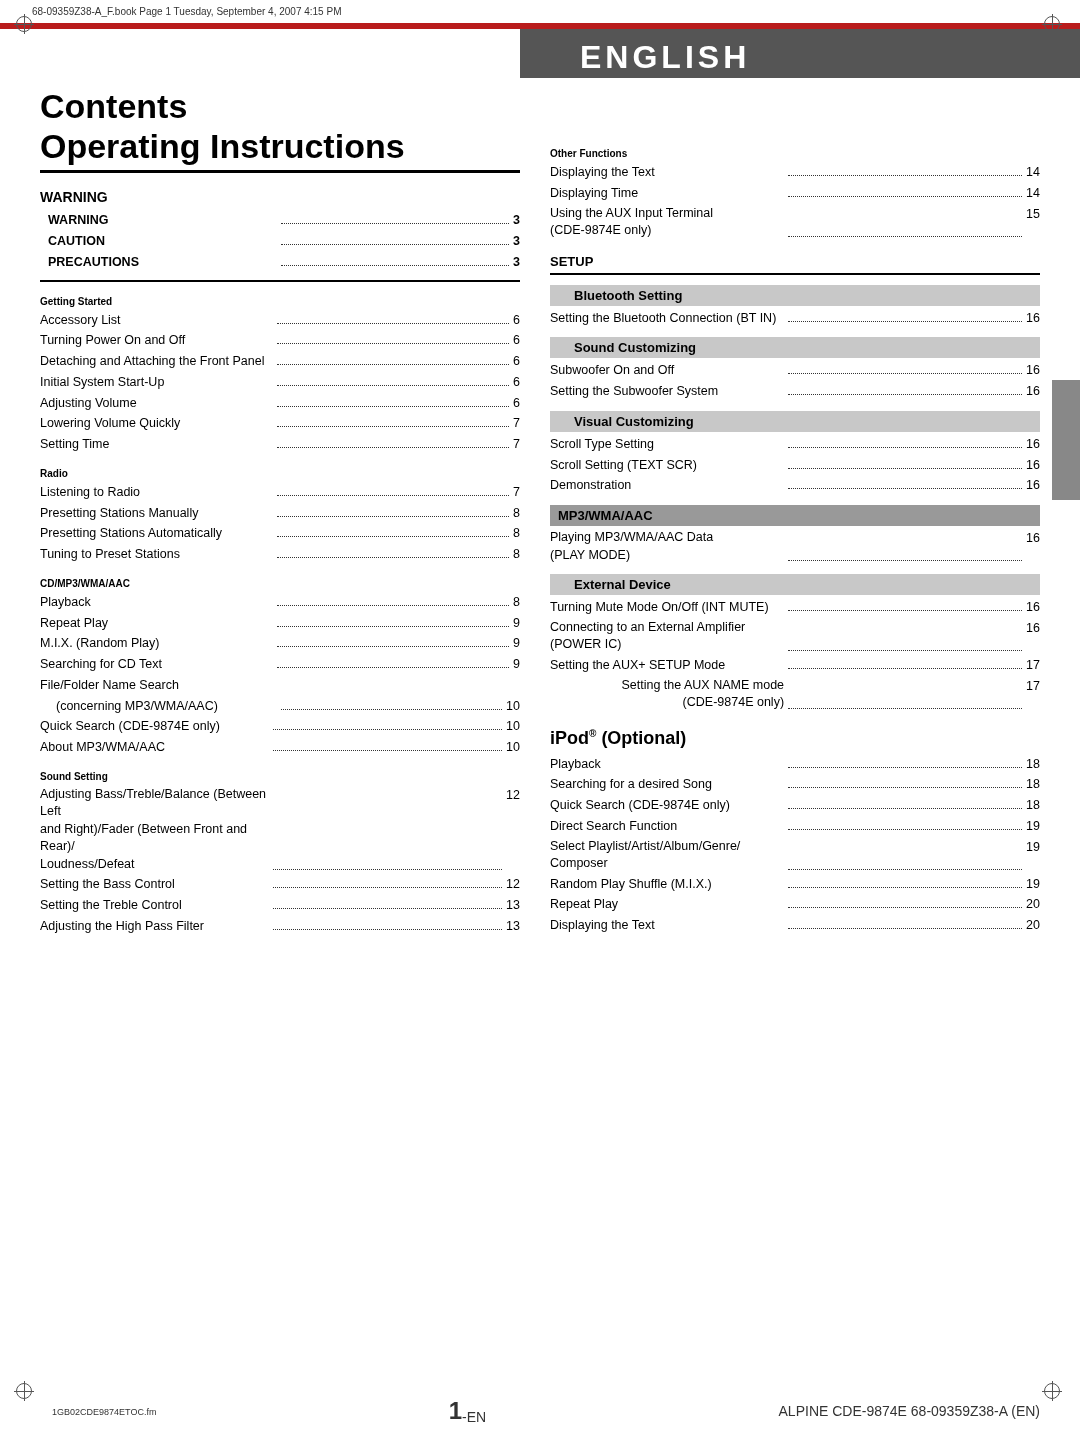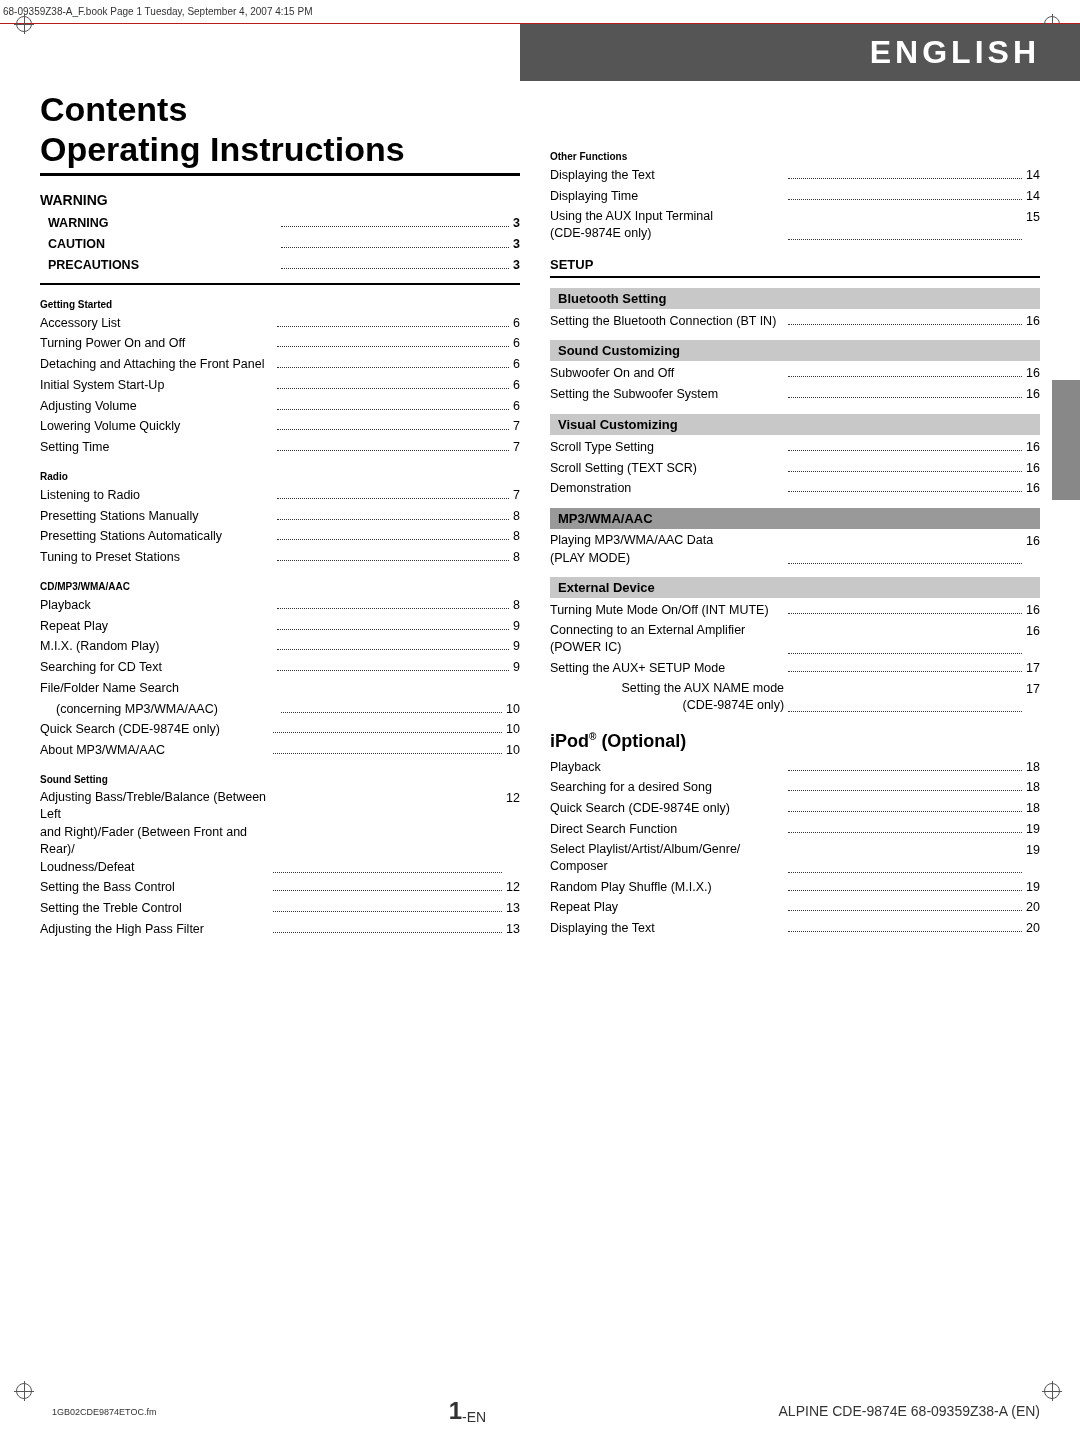--- a/index.html
+++ b/index.html
@@ -19,30 +19,30 @@
       justify-content: flex-end;
       padding: 0;
     }
 
     .english-banner {
       background: #555;
       color: #fff;
       font-size: 32px;
       font-weight: bold;
       letter-spacing: 4px;
-      padding: 10px 40px 10px 60px;
-      text-align: right;
+      padding: 10px 40px 2px 60px;
+      text-align: left;
       width: 560px;
     }
 
     .top-bar {
       font-size: 10px;
       color: #333;
-      padding: 6px 3px;
-      border-bottom: 1px solid #b91c1c;
+      padding: 6px 32px;
+      border-bottom: 6px solid #b91c1c;
       display: flex;
       align-items: flex-start;
     }
 
     
     .main-content {
       display: flex;
       padding: 0 40px;
       gap: 30px;
       margin-top: 10px;
@@ -138,21 +138,21 @@
       padding-left: 16px;
     }
 
     .toc-entry-indent2 {
       padding-left: 8px;
     }
 
     
     .shaded-header {
       background: #c8c8c8;
-      padding: 3px 8px;
+      padding: 3px 24px;
       font-size: 13px;
       font-weight: bold;
       margin-top: 10px;
       margin-bottom: 3px;
     }
 
     .shaded-header-dark {
       background: #999;
       padding: 3px 8px;
       font-size: 13px;

